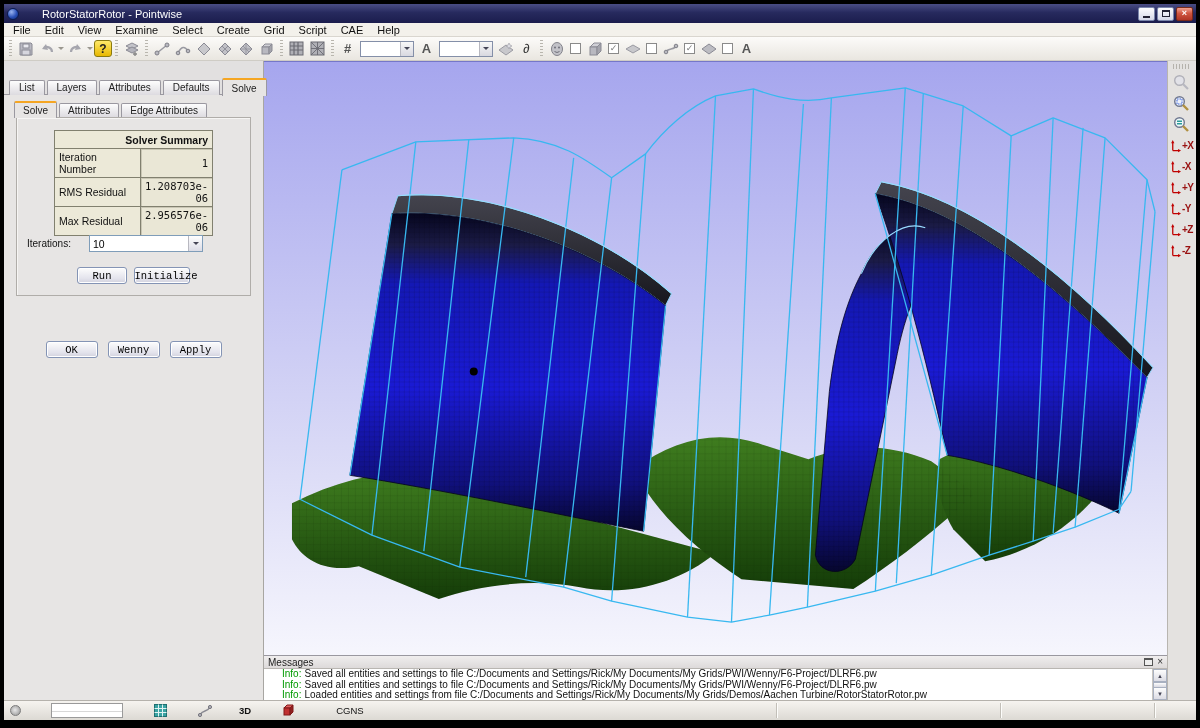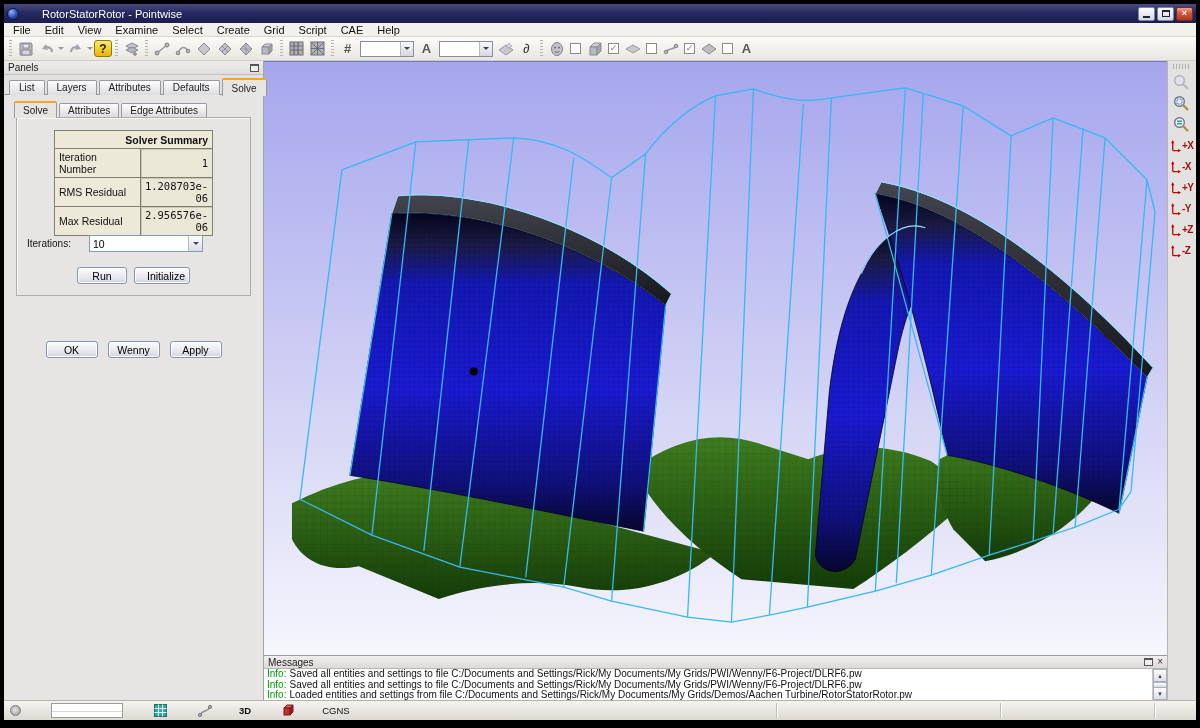--- a/index.html
+++ b/index.html
@@ -77,35 +77,35 @@
     background:#eae7d6; box-shadow:inset 1px 1px 0 #cac7b5; }
   .iter-row { position:absolute; top:117px; left:10px; right:10px; height:17px; display:flex; align-items:center; }
   .iter-label { font-size:10px; color:#111; }
   .iter-combo { position:absolute; left:62px; width:114px; height:17px; background:#fff; border:1px solid #7f9db9;
     display:flex; align-items:center; font-size:10.5px; }
   .iter-combo .cval { flex:1; padding-left:3px; }
   .iter-combo .carr { width:14px; height:100%; background:linear-gradient(#fefefe,#dcdce6);
     border-left:1px solid #b8b8c0; display:flex; align-items:center; justify-content:center; }
   .btn { height:17px; border:1px solid #8494b5; border-radius:3px; color:#000; font-size:10.5px;
     background:linear-gradient(#fdfdfd,#e3e3ec 70%,#d2d2de); box-shadow:inset 0 0 0 1px #fff;
-    display:flex; align-items:center; justify-content:center; font-family:Liberation Sans, sans-serif; }
+    display:flex; align-items:center; justify-content:center; font-family:Liberation Mono, monospace; }
   .runinit-row { position:absolute; top:149px; left:0; right:0; display:flex; justify-content:center; gap:7px; }
   .runinit-row .btn { width:50px; }
   .okrow { position:absolute; top:246px; left:0; right:0; display:flex; justify-content:center; gap:10px; }
   .okrow .btn { width:52px; }
 
   
   .center { width:903px; display:flex; flex-direction:column; flex:none; }
   .viewport { height:594px; position:relative; border-top:1px solid #7577c8; background:#a6a6ee; }
   .viewport svg { width:100%; height:100%; display:block; }
   .messages { height:45px; background:#fff; border-top:1px solid #9a98a0; display:flex; flex-direction:column; position:relative; }
   .msg-header { height:13px; background:linear-gradient(#f0eeee,#dddada); font-size:10px; color:#222;
     padding:0 4px; display:flex; align-items:center; border-bottom:1px solid #b9b6b2; }
   .msg-body { flex:1; position:relative; overflow:hidden; font-size:10px; }
-  .msg-line { height:10.5px; line-height:10.5px; padding-left:3px; white-space:nowrap; color:#111; }
+  .msg-line { height:10.5px; line-height:10.5px; padding-left:18px; white-space:nowrap; color:#111; }
   .info { color:#009a00; margin-right:3px; }
   .msg-scroll { position:absolute; right:0; top:13px; bottom:0; width:15px; background:#f1efec; border-left:1px solid #c8c5c0; }
   .sarrow { height:13px; display:flex; align-items:center; justify-content:center; font-size:6px; color:#445;
     background:linear-gradient(#fdfdfd,#dcdce4); border:1px solid #a8b0c0; }
   .sarrow.down { position:absolute; bottom:0; left:0; right:0; }
   .sarrow.up { position:absolute; top:0; left:0; right:0; }
   .sthumb { position:absolute; top:13px; left:0; right:0; height:7px; background:linear-gradient(#fdfdfd,#d0d0da);
     border:1px solid #a8b0c0; }
 
   
@@ -120,21 +120,21 @@
   
   .statusbar { position:absolute; bottom:0; left:0; width:1192px; height:20px;
     background:linear-gradient(#f6f4f0,#dcd9d3); border-top:1px solid #b5b2ac;
     display:flex; align-items:center; padding-left:6px; font-size:10px; color:#111;gap:24px; }
   .led { width:11px; height:11px; border-radius:50%; border:1px solid #7c7c7c;
     background:radial-gradient(circle at 4px 4px,#e8e8e8,#909090); flex:none; }
   .status-field { width:72px; height:15px; background:#fff; border:1px solid #9a9a9a; margin-left:6px; position:relative; }
   .status-field i { position:absolute; left:0; right:0; top:7px; height:1px; background:#d8d8d8; }
   .sico { margin-left:7px; display:flex; align-items:center; }
   .slabel { margin-left:3px; font-weight:bold; font-size:9.5px; }
-  .slabel2 { margin-left:3px; font-size:9.5px; }
+  .slabel2 { margin-left:17px; font-size:9.5px; }
   .sdiv { width:2px; height:15px; border-left:1px solid #c2bfb8; border-right:1px solid #fdfdfb; margin:0 2px; }
   .sspacer { flex:1; }
   .sseg1 { width:170px; } .sseg2 { width:100px; } .sseg3 { width:14px; }
 </style>
 </head>
 <body>
 
 <div class="window">
 
   <div class="titlebar">
@@ -316,24 +316,20 @@
     </div>
     <span class="tcheck"></span>
     <div class="tbtn">
       <span class="tsym">A</span>
     </div>
   </div>
 
   <div class="main">
 
     <div class="left-panel">
-      <div class="panels-header">
-        <span>Panels</span>
-        <span class="float-box"></span>
-      </div>
       <div class="tabs">
         <span class="tab">List</span>
         <span class="tab">Layers</span>
         <span class="tab">Attributes</span>
         <span class="tab">Defaults</span>
         <span class="tab active">Solve</span>
       </div>
       <div class="panel-content">
         <div class="subtabs">
           <span class="subtab active">Solve</span>

